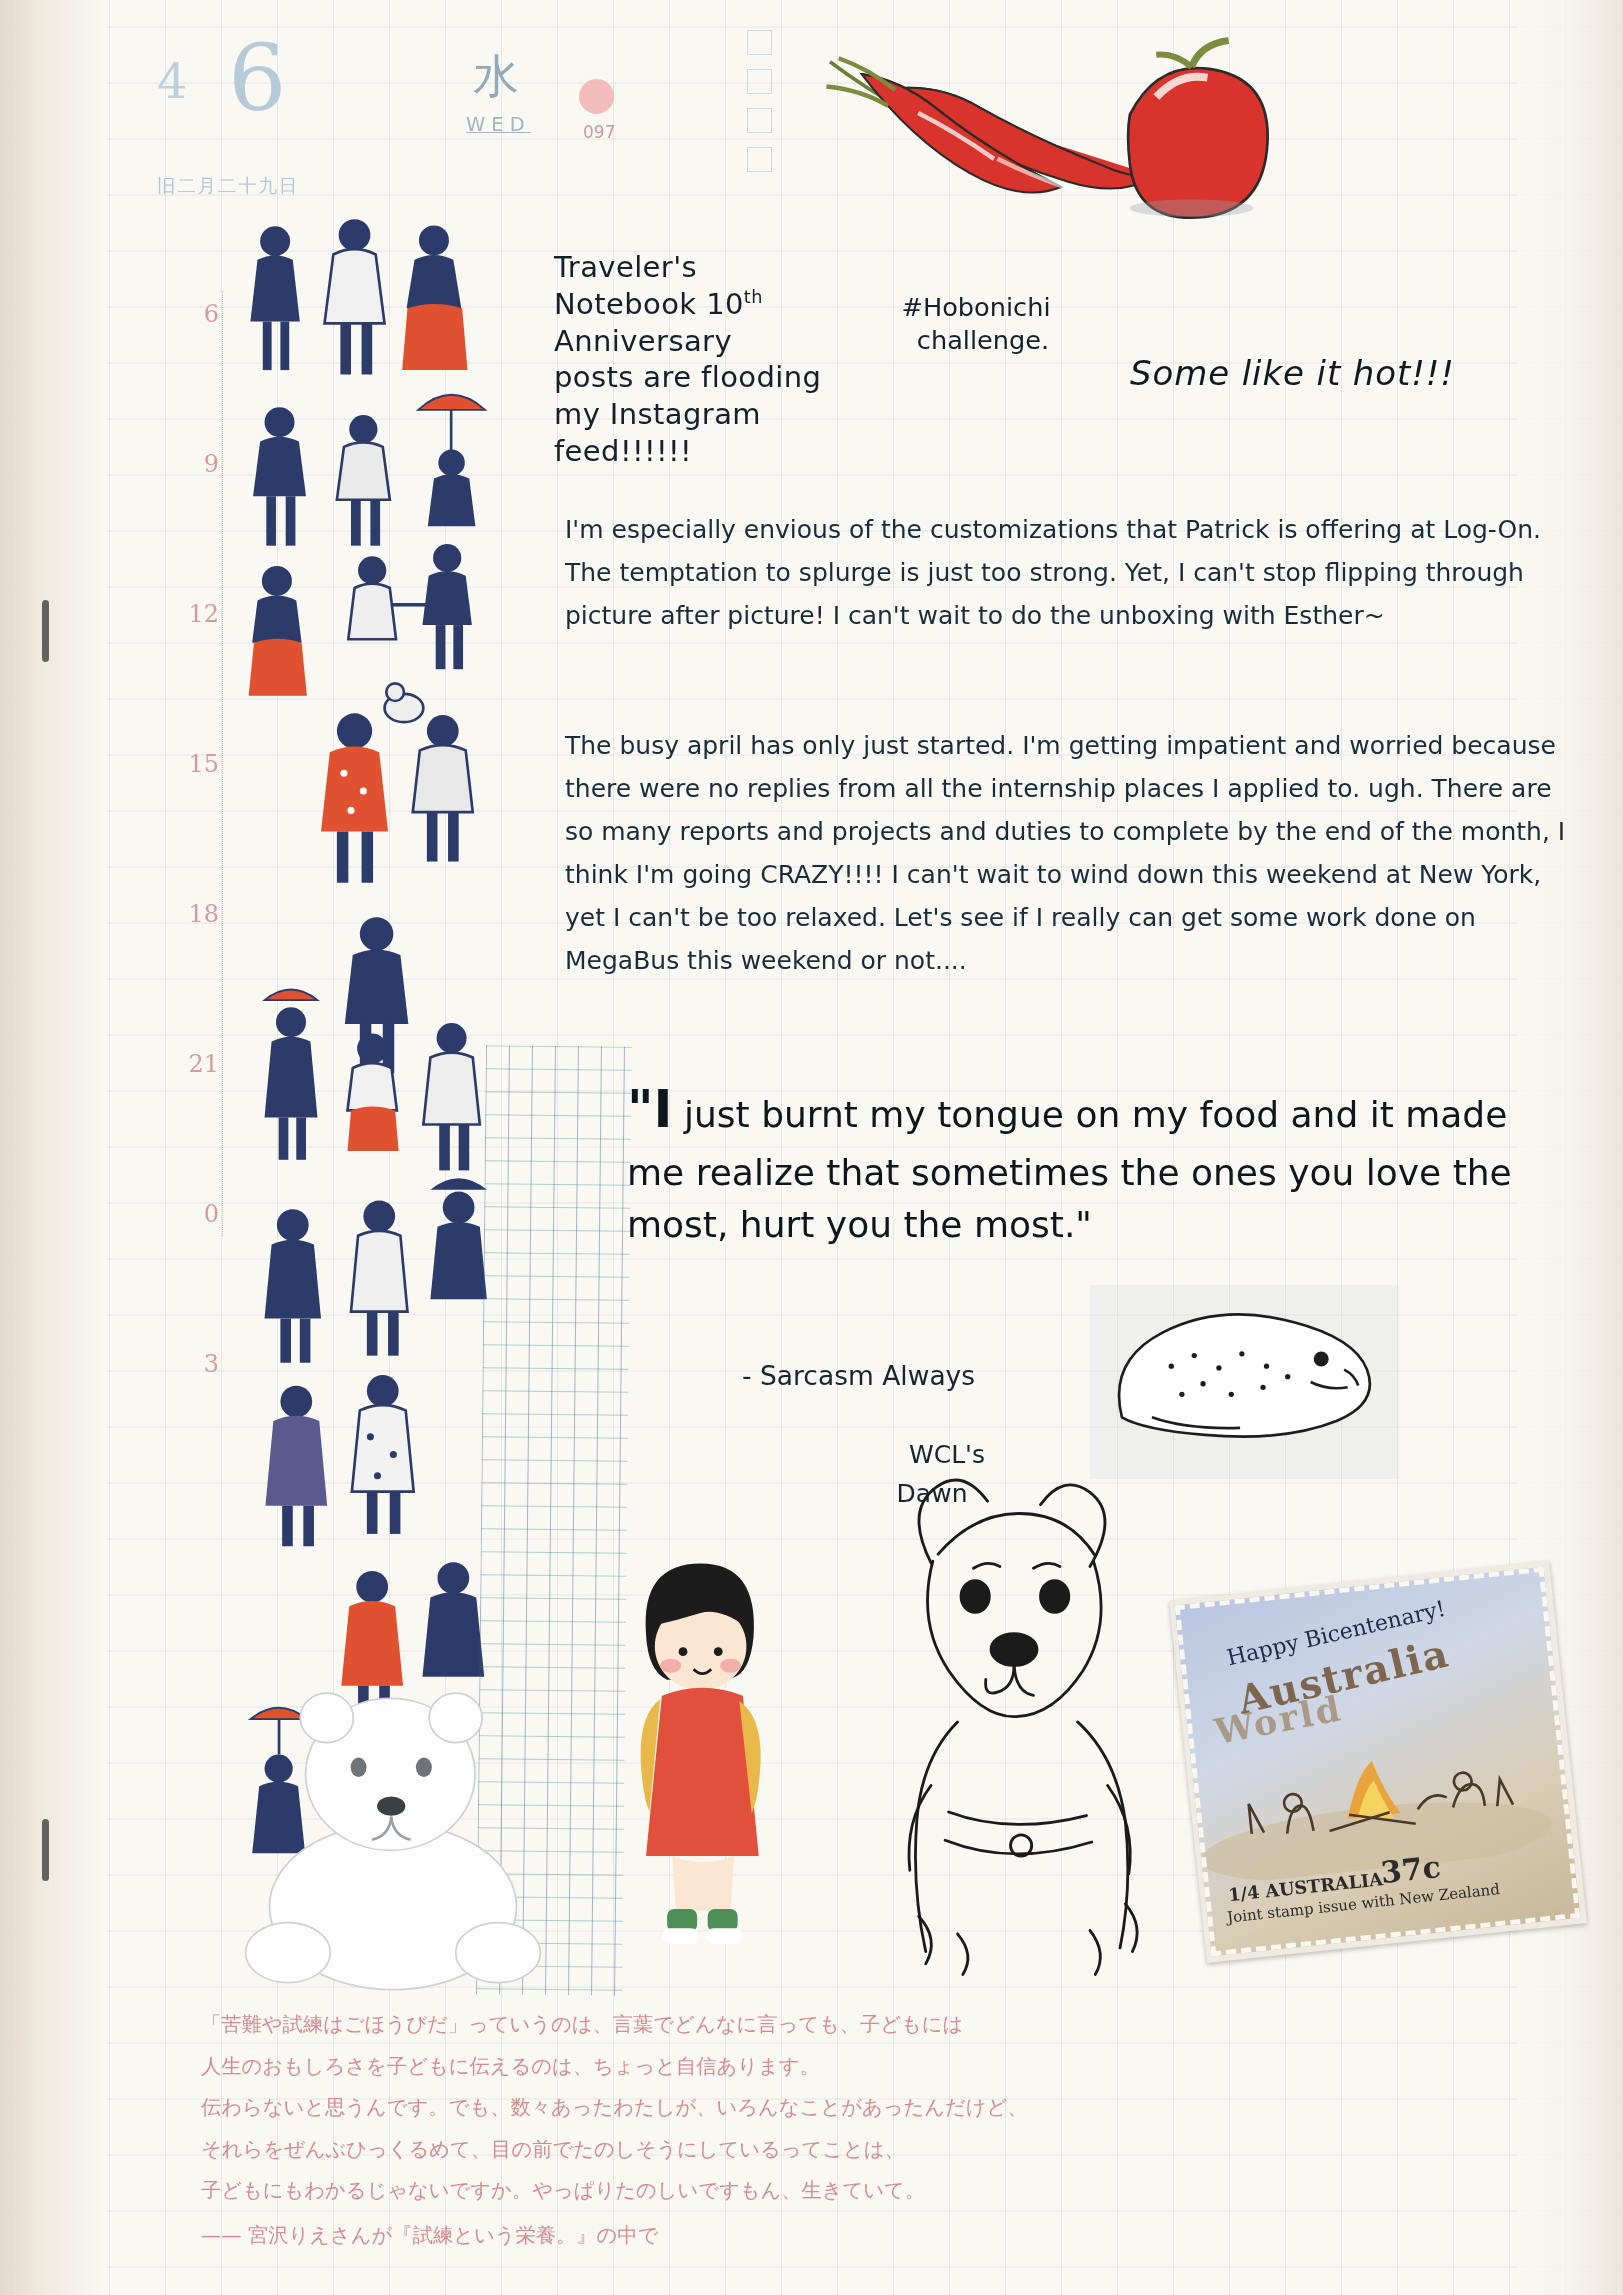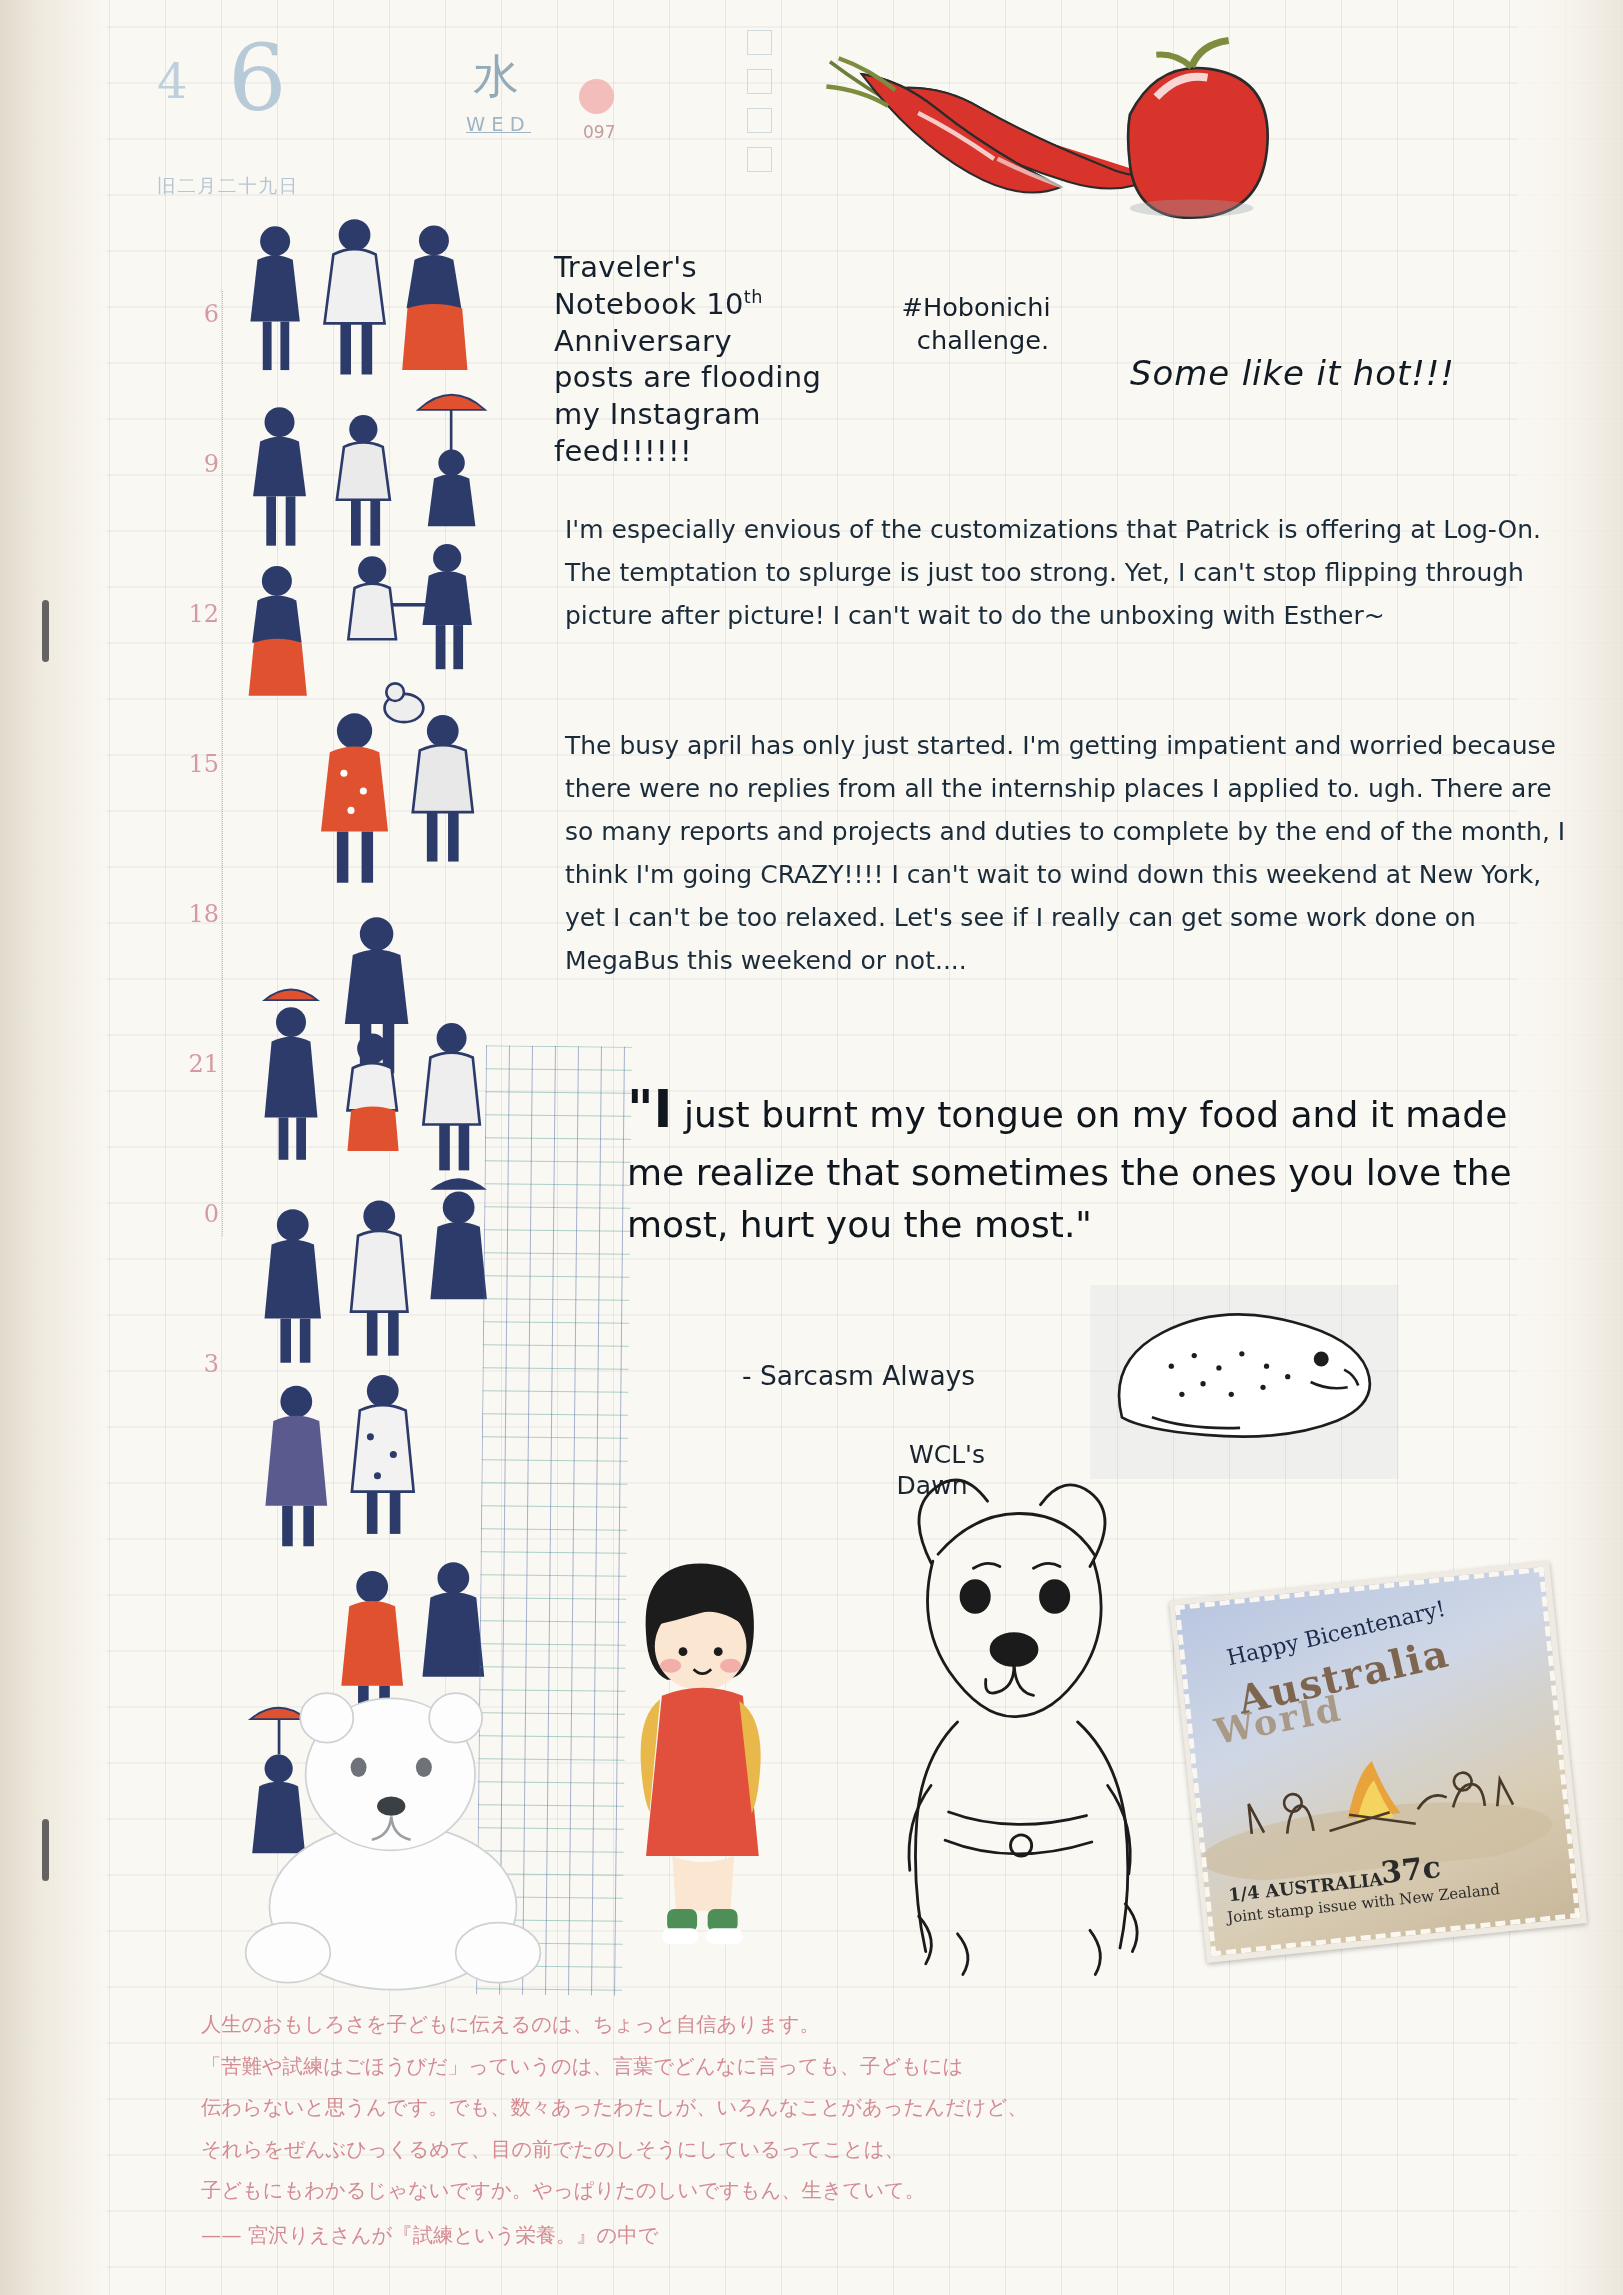--- a/index.html
+++ b/index.html
@@ -292,21 +292,21 @@
   <div class="hand blk" id="p1">I'm especially envious of the customizations that Patrick is offering at Log-On. The temptation to splurge is just too strong. Yet, I can't stop flipping through picture after picture! I can't wait to do the unboxing with Esther~</div>
   <div class="hand blk" id="p2">The busy april has only just started. I'm getting impatient and worried because there were no replies from all the internship places I applied to. ugh. There are so many reports and projects and duties to complete by the end of the month, I think I'm going CRAZY!!!! I can't wait to wind down this weekend at New York, yet I can't be too relaxed. Let's see if I really can get some work done on MegaBus this weekend or not....</div>
 
   <div class="hand blk" id="quote">
     <span class="bigI">"</span><span class="bigI">I</span><span> just burnt my tongue on my food and it made me realize that sometimes the ones you love the most, hurt you the most."</span>
   </div>
   <div class="hand blk" id="sign">- Sarcasm Always</div>
 
   <div class="hand blk" id="wcl">
     <span>WCL's</span><br>
-    <span style="margin-left:-12.4px;display:inline-block;">Dawn</span>
+    <span style="margin-left:-12.4px;display:inline-block;margin-top:8px;">Dawn</span>
   </div>
 
   <div id="washi"></div>
 
   <svg style="position:absolute;left:1090px;top:1285px;width:309px;height:194px;" viewBox="0 0 350 220" xmlns="http://www.w3.org/2000/svg">
     <rect x="0" y="0" width="350" height="220" fill="#cfd6da" opacity=".25"></rect>
     <g fill="none" stroke="#1d1d1d" stroke-width="3">
       <path d="M36 150 q-16 -64 46 -96 q66 -34 148 -12 q70 18 84 54 q14 38 -34 58 q-60 24 -150 16 q-70 -6 -94 -20z" fill="#fff"></path>
       <circle cx="262" cy="84" r="7" fill="#1d1d1d"></circle>
       <path d="M288 96 q12 6 16 18"></path>
@@ -413,21 +413,21 @@
       <div class="stamp-txt t2">Australia</div>
       <div class="stamp-txt t3">World</div>
       <div class="stamp-txt t4"><span>1/4</span> <span>AUSTRALIA</span></div>
       <div class="stamp-txt t5">37c</div>
       <div class="stamp-txt t6">Joint stamp issue with New Zealand</div>
       <div class="perf"></div>
     </div>
   </div>
 
   <div id="footer">
+    <div>「苦難や試練はごほうびだ」っていうのは、言葉でどんなに言っても、子どもには</div>
     <div>人生のおもしろさを子どもに伝えるのは、ちょっと自信あります。</div>
-    <div>「苦難や試練はごほうびだ」っていうのは、言葉でどんなに言っても、子どもには</div>
     <div>伝わらないと思うんです。でも、数々あったわたしが、いろんなことがあったんだけど、</div>
     <div>それらをぜんぶひっくるめて、目の前でたのしそうにしているってことは、</div>
     <div>子どもにもわかるじゃないですか。やっぱりたのしいですもん、生きていて。</div>
     <div class="src">—— 宮沢りえさんが『試練という栄養。』の中で</div>
   </div>
 </div>
 
 
 </body></html>

